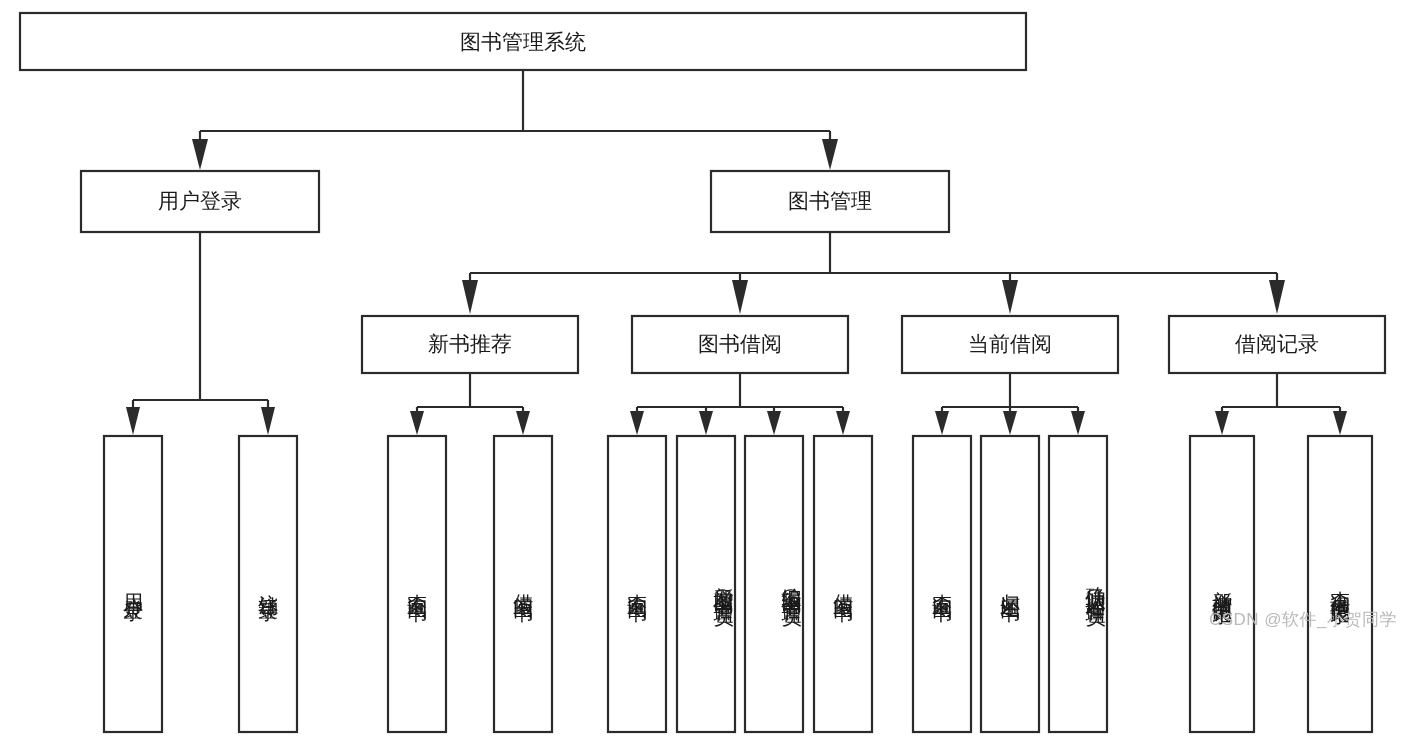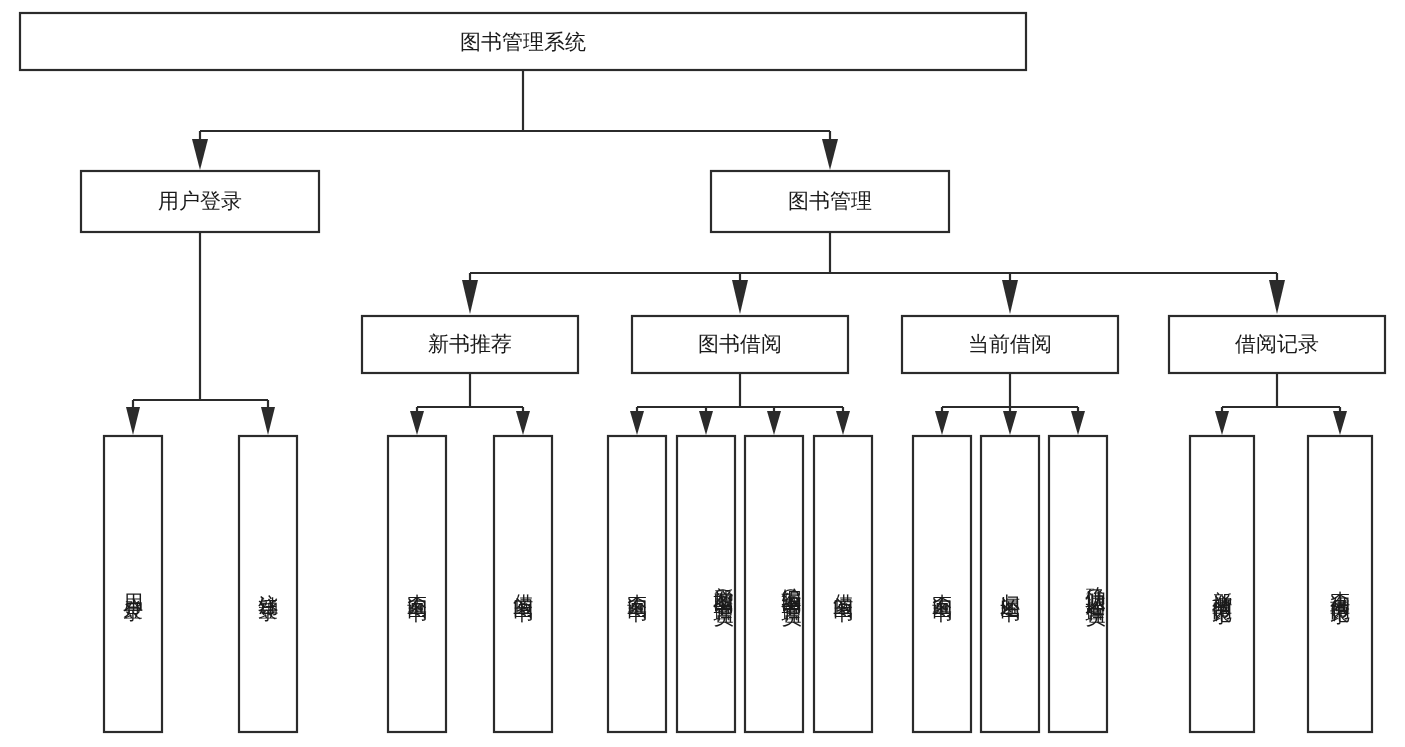--- a/index.html
+++ b/index.html
@@ -200,13 +200,14 @@
   <div class="leaf-label-wrap" style="left:745px; top:436px; width:58px; height:296px; align-items:flex-start;">编辑图书（管理员）</div>
   <div class="leaf-label-wrap" style="left:814px; top:436px; width:58px; height:296px;">借阅图书</div>
 
   <div class="leaf-label-wrap" style="left:913px; top:436px; width:58px; height:296px;">查询图书</div>
   <div class="leaf-label-wrap" style="left:981px; top:436px; width:58px; height:296px;">归还图书</div>
   <div class="leaf-label-wrap" style="left:1049px; top:436px; width:58px; height:296px; align-items:flex-start;">确认归还（管理员）</div>
 
   <div class="leaf-label-wrap" style="left:1190px; top:436px; width:64px; height:296px;">新增借阅记录</div>
   <div class="leaf-label-wrap" style="left:1308px; top:436px; width:64px; height:296px;">查询借阅记录</div>
 
+  <div class="watermark">CSDN @软件_小贺同学</div>
 </div>
 
 </body></html>

